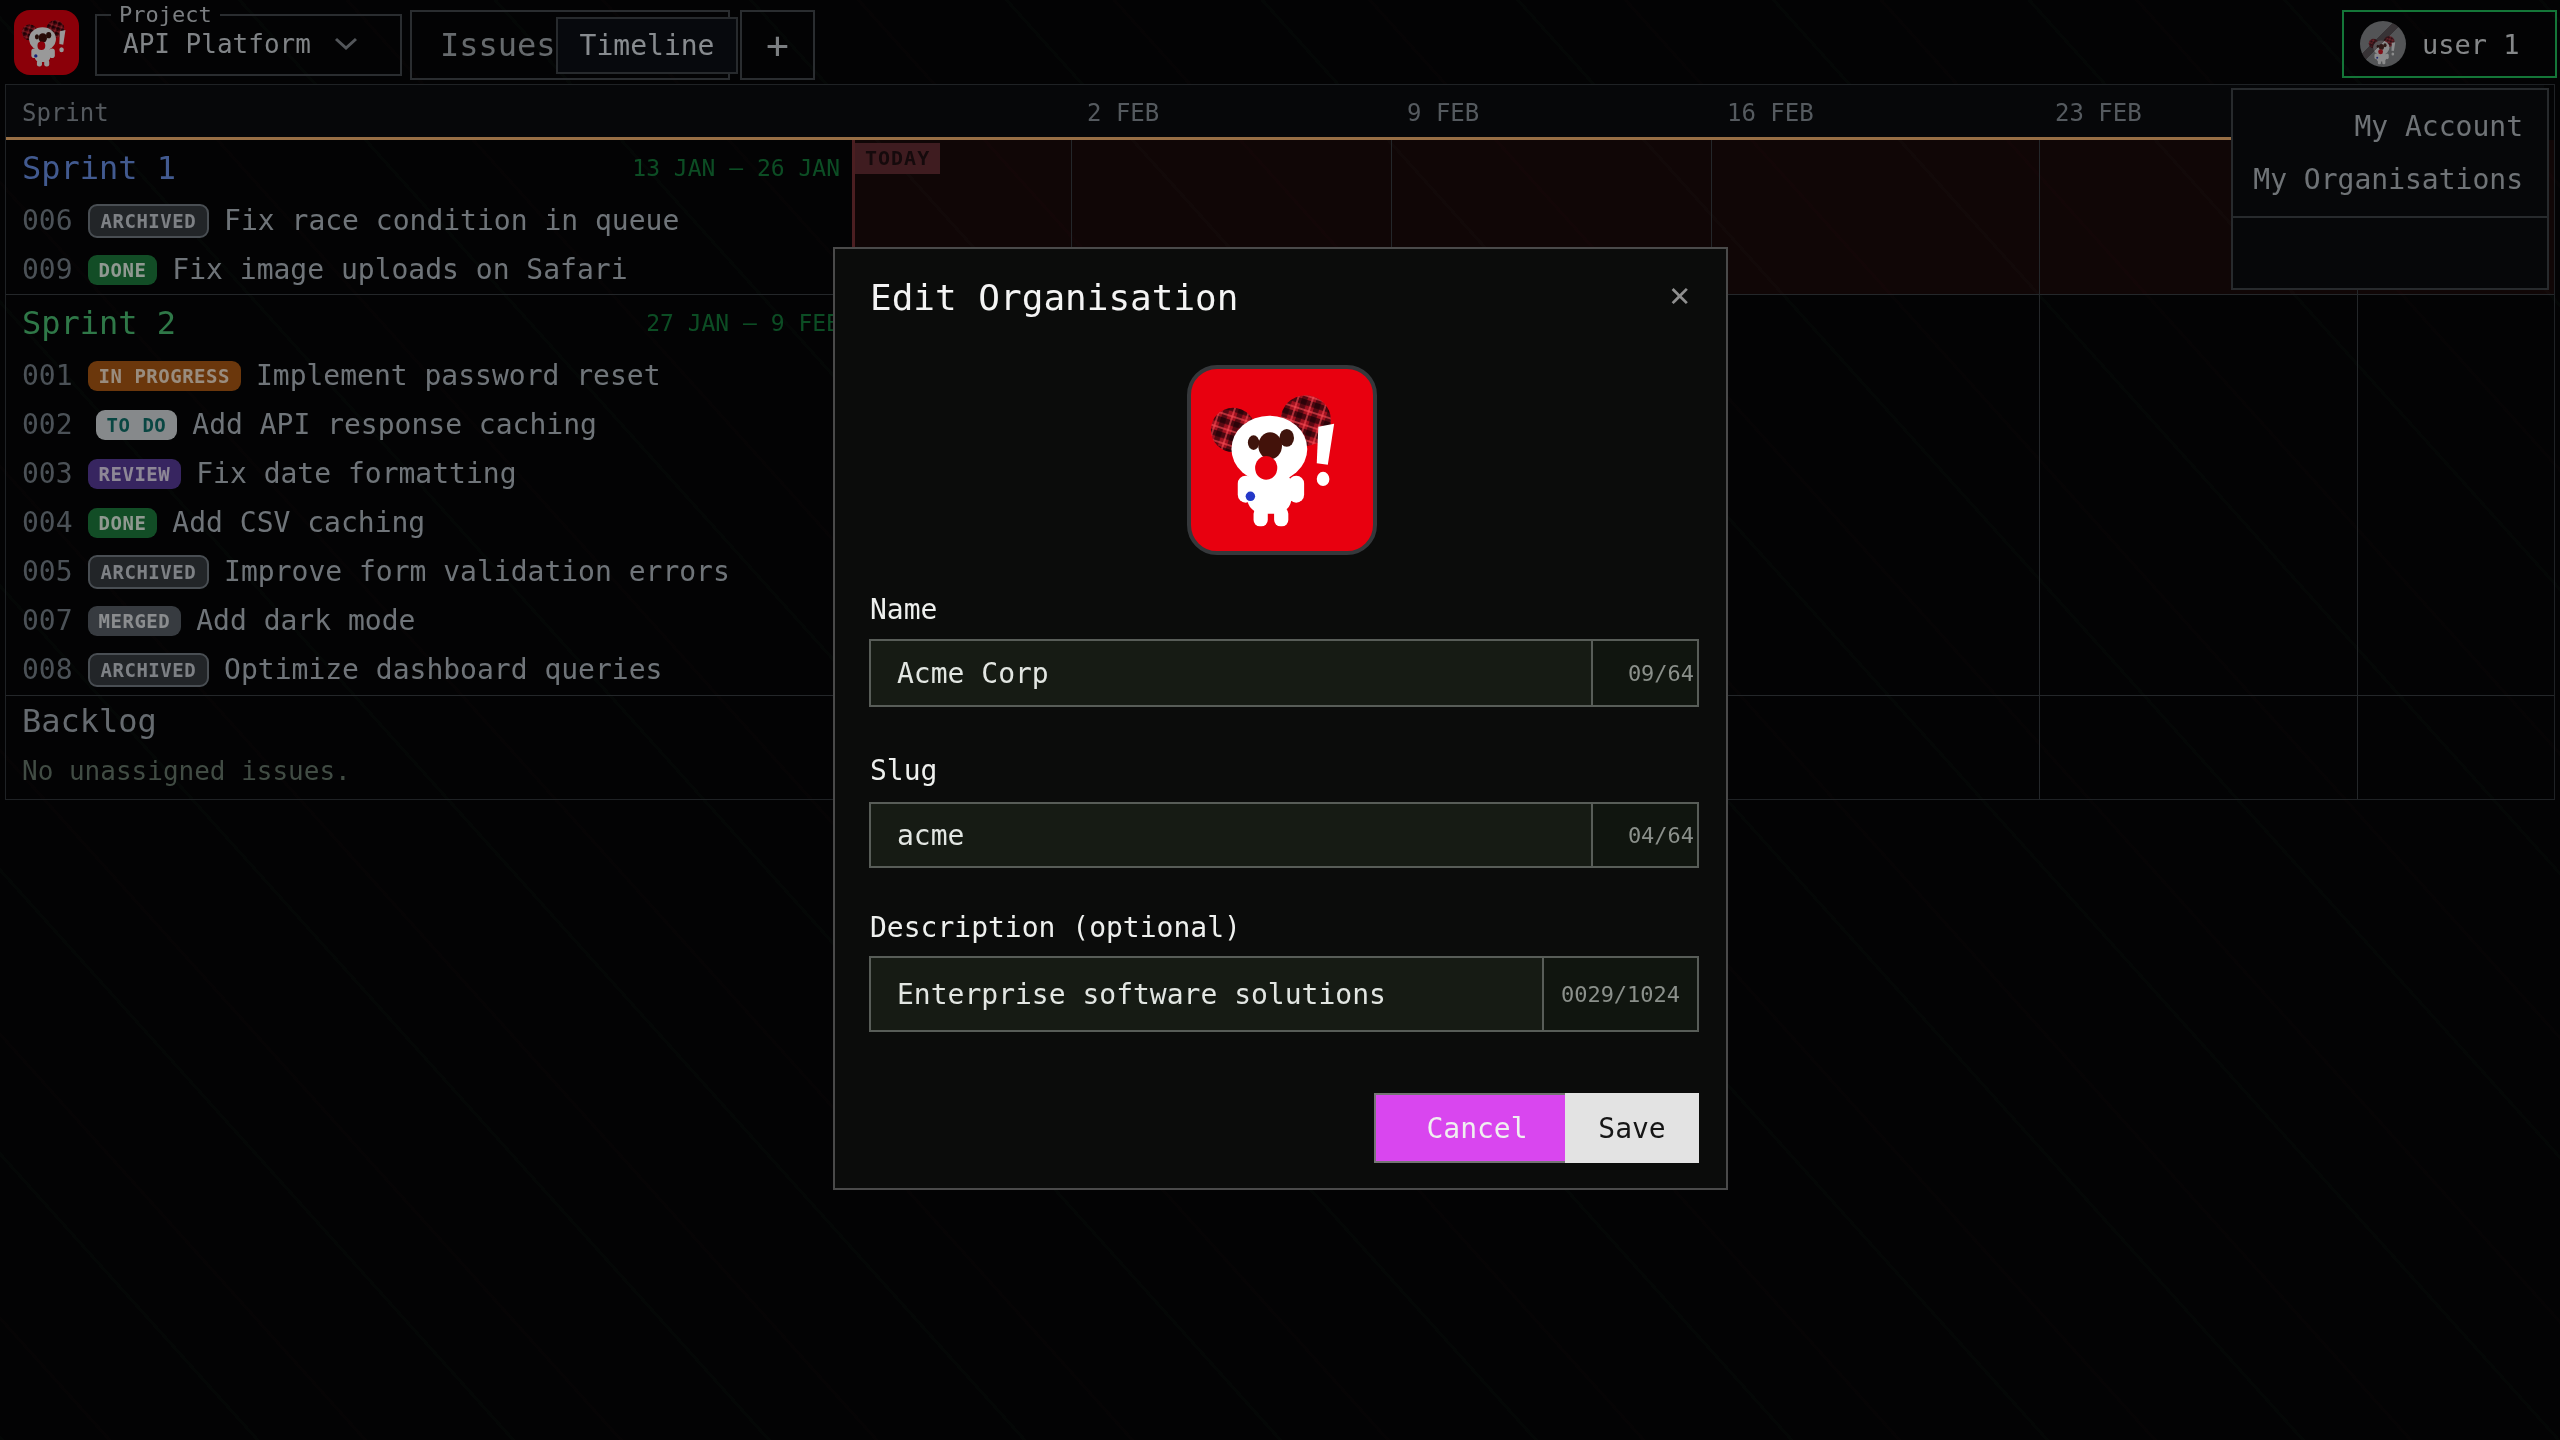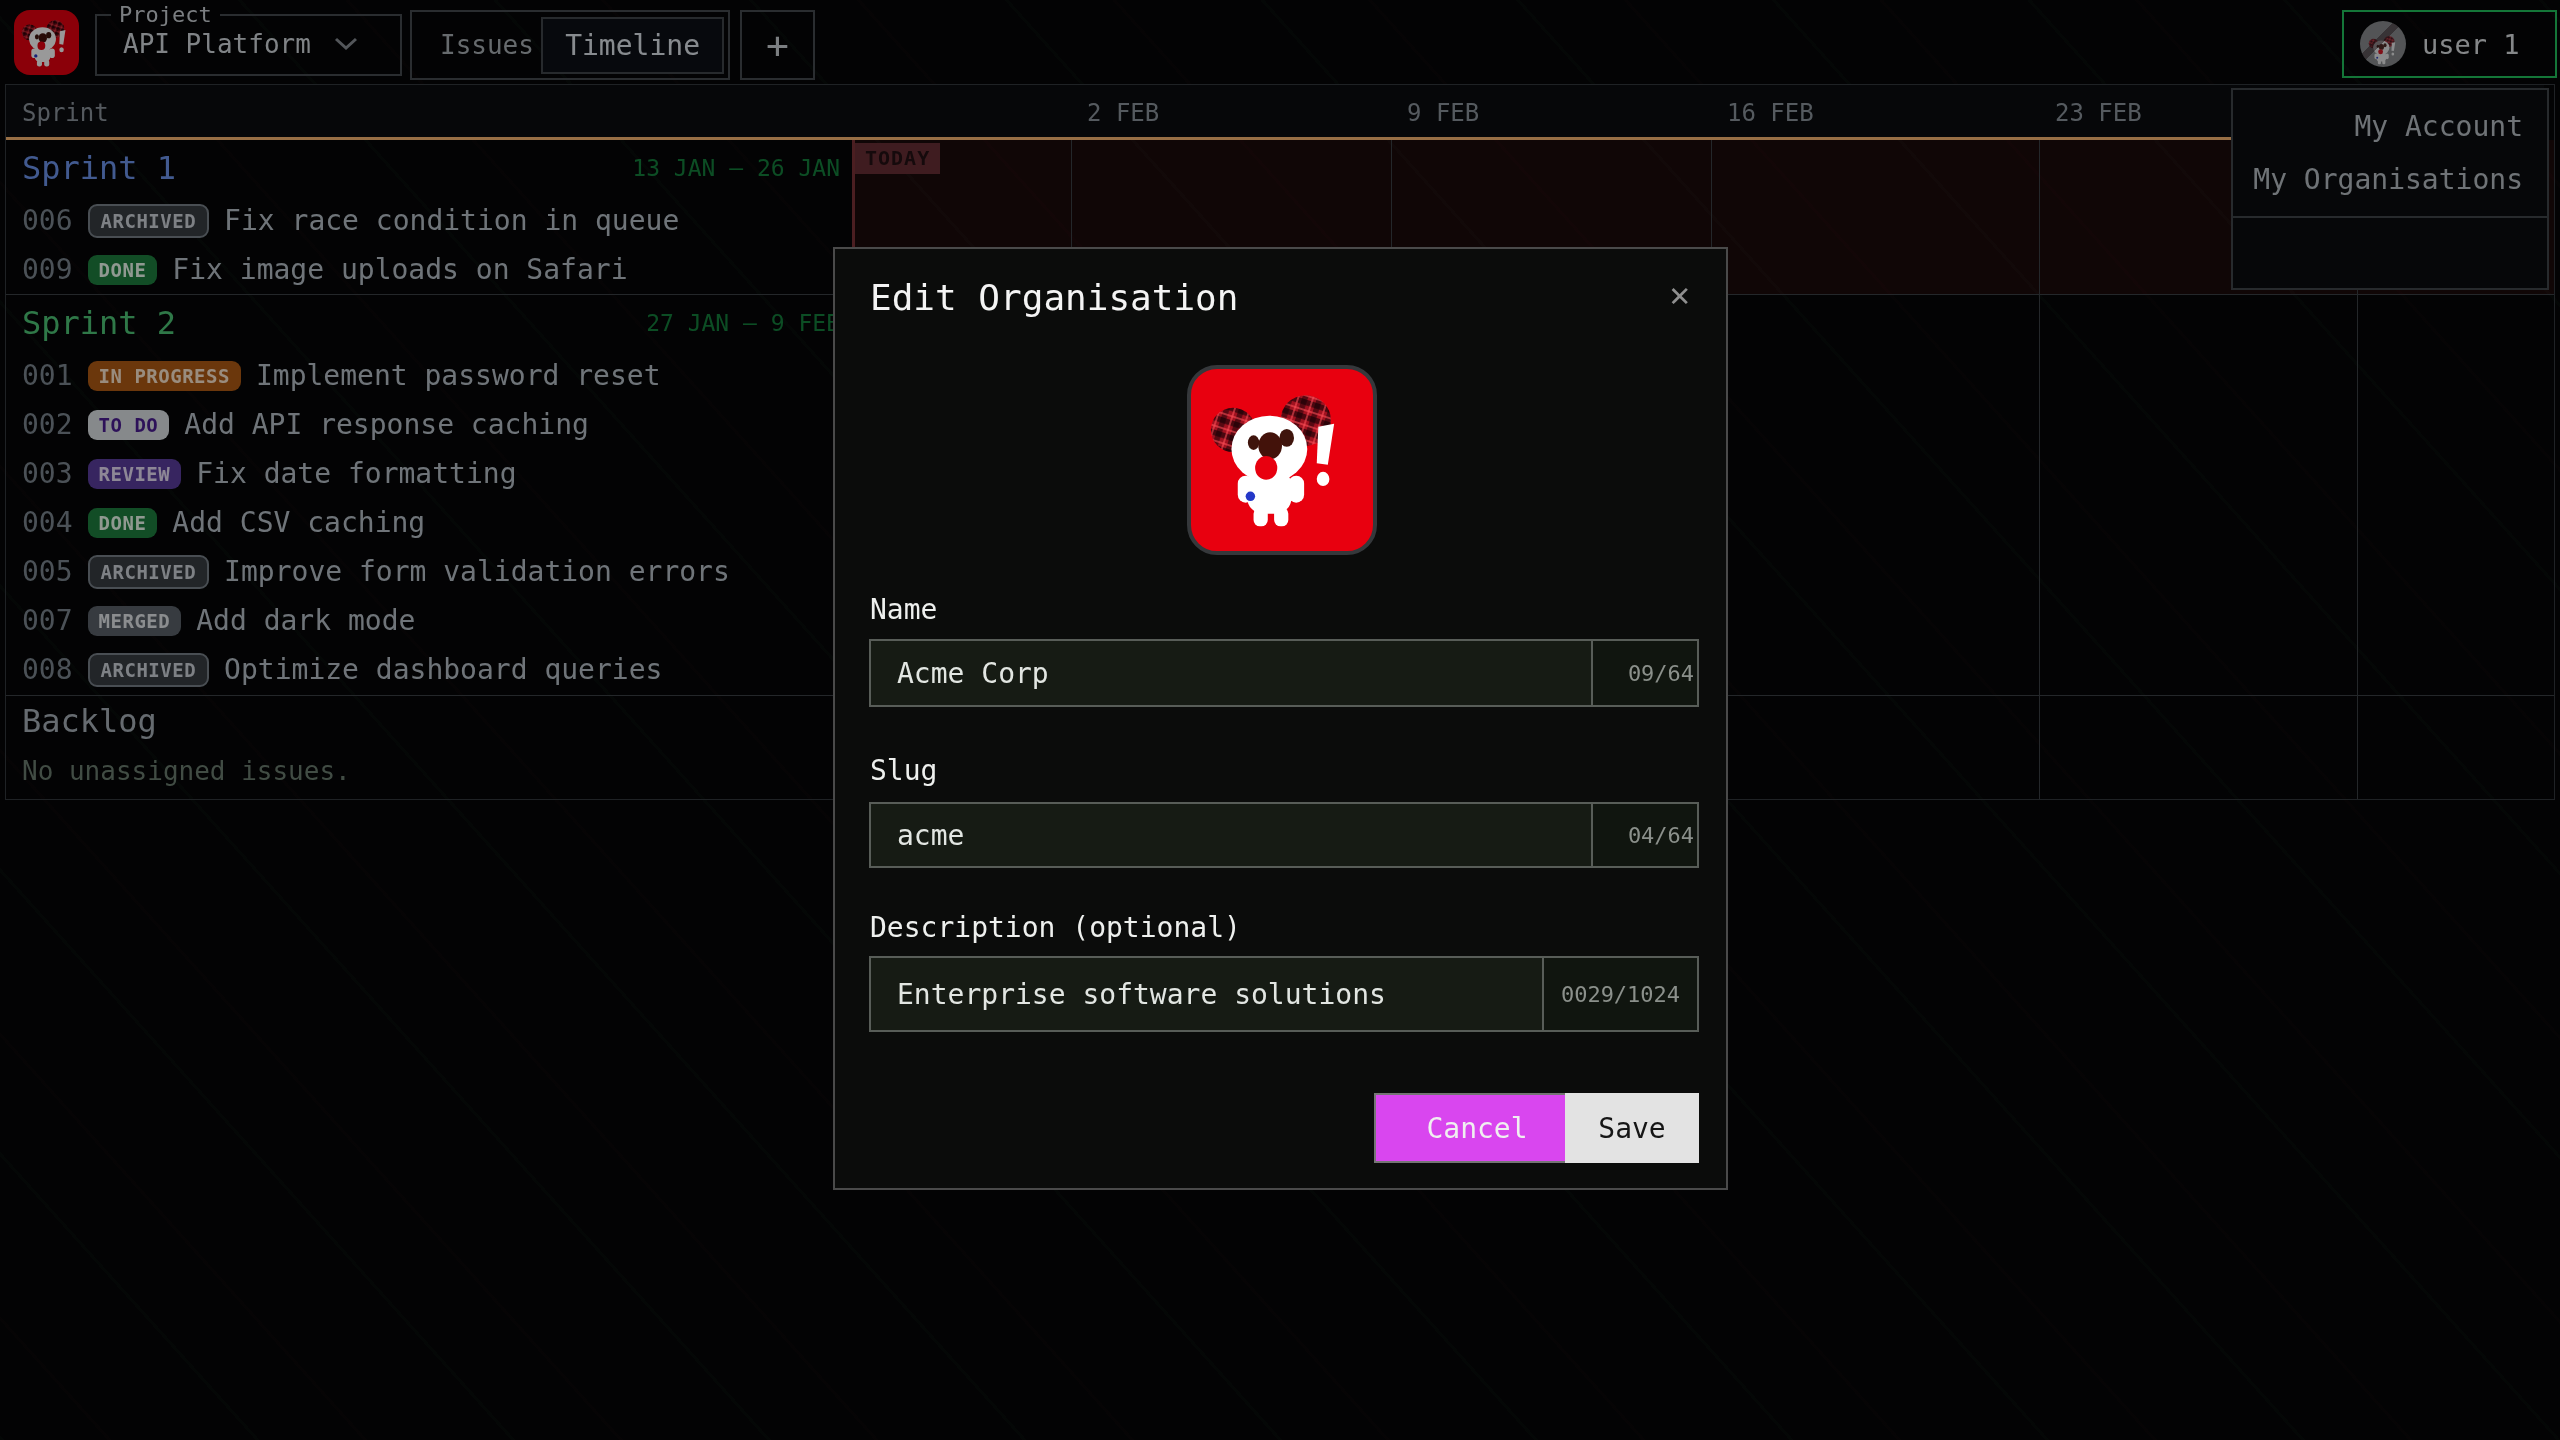--- a/index.html
+++ b/index.html
@@ -18,21 +18,21 @@
   .topbar{position:absolute;left:0;top:0;width:2560px;height:84px;}
   .logo-tile{position:absolute;left:14px;top:10px;width:65px;height:65px;border-radius:16px;
     background:#e8000f;display:flex;align-items:center;justify-content:center;overflow:hidden;}
   .project-fs{position:absolute;left:95px;top:2px;width:307px;height:74px;
     border:2px solid #464b50;padding:0 10px 6px 12px;margin:0;}
   .project-fs legend{font-size:22px;color:#ced3d8;padding:0 8px;margin-left:2px;}
   .project-row{display:flex;align-items:center;gap:22px;margin-top:2px;padding-left:14px;}
   .project-value{font-size:26px;color:#d5dbe0;white-space:nowrap;}
   .tabs{position:absolute;left:410px;top:10px;width:320px;height:70px;border:2px solid #464b50;
     display:flex;align-items:center;padding:0 4px 0 28px;}
-  .tab-plain{font-size:26px;color:#abb1b6;}
+  .tab-plain{font-size:32px;color:#abb1b6;}
   .tab-active{margin-left:auto;border:2px solid #41464b;background:#0c1016;color:#e2e8ee;
     font-size:28px;padding:10px 22px;}
   .plus-btn{position:absolute;left:740px;top:10px;width:75px;height:70px;border:2px solid #464b50;
     display:flex;align-items:center;justify-content:center;font-size:38px;color:#ced3d8;}
   .user-chip{position:absolute;left:2342px;top:10px;width:215px;height:68px;border:2px solid #22c55e;
     display:flex;align-items:center;gap:16px;padding:0 16px;}
   .avatar{width:46px;height:46px;border-radius:50%;background:#8a8d90;position:relative;overflow:hidden;
     flex:0 0 auto;}
   .avatar::after{content:"";position:absolute;inset:0;
     background:linear-gradient(135deg,transparent 38%,rgba(40,20,25,0.45) 38%,rgba(40,20,25,0.45) 48%,transparent 48%);}
@@ -60,21 +60,21 @@
   .s1 .sec-name{color:#6e96f0;}
   .s2 .sec-name{color:#4fc878;}
   .issue{height:49px;display:flex;align-items:center;gap:15px;padding-left:16px;}
   .inum{font-size:28px;color:#7e8891;}
   .ititle{font-size:28px;color:#b9c2ca;white-space:nowrap;}
   .badge{font-size:19px;font-weight:bold;padding:4px 11px;border-radius:9px;letter-spacing:.5px;
     white-space:nowrap;}
   .st-archived{background:#3a3e44;border:2px solid #7a828a;color:#d2d8de;}
   .st-done{background:#1f8140;color:#f0fff2;}
   .st-inprogress{background:#b35c14;color:#ffe9d2;}
-  .st-todo{background:#dfe4e8;color:#4c1d95;}
+  .st-todo{background:#dfe4e8;color:#0f766e;margin-left:8px;}
   .st-review{background:#5d3fa0;color:#ece2fb;}
   .st-merged{background:#5c636b;color:#e8ebee;}
   .backlog-head{height:50px;display:flex;align-items:center;padding-left:16px;
     font-size:32px;color:#aab3bb;}
   .backlog-empty{height:49px;display:flex;align-items:center;padding-left:16px;
     font-size:26px;color:#6d7f72;}
 
   
   .menu{position:absolute;left:2231px;top:88px;width:318px;height:202px;background:#0b0d0f;
     border:2px solid #41464b;z-index:6;}

